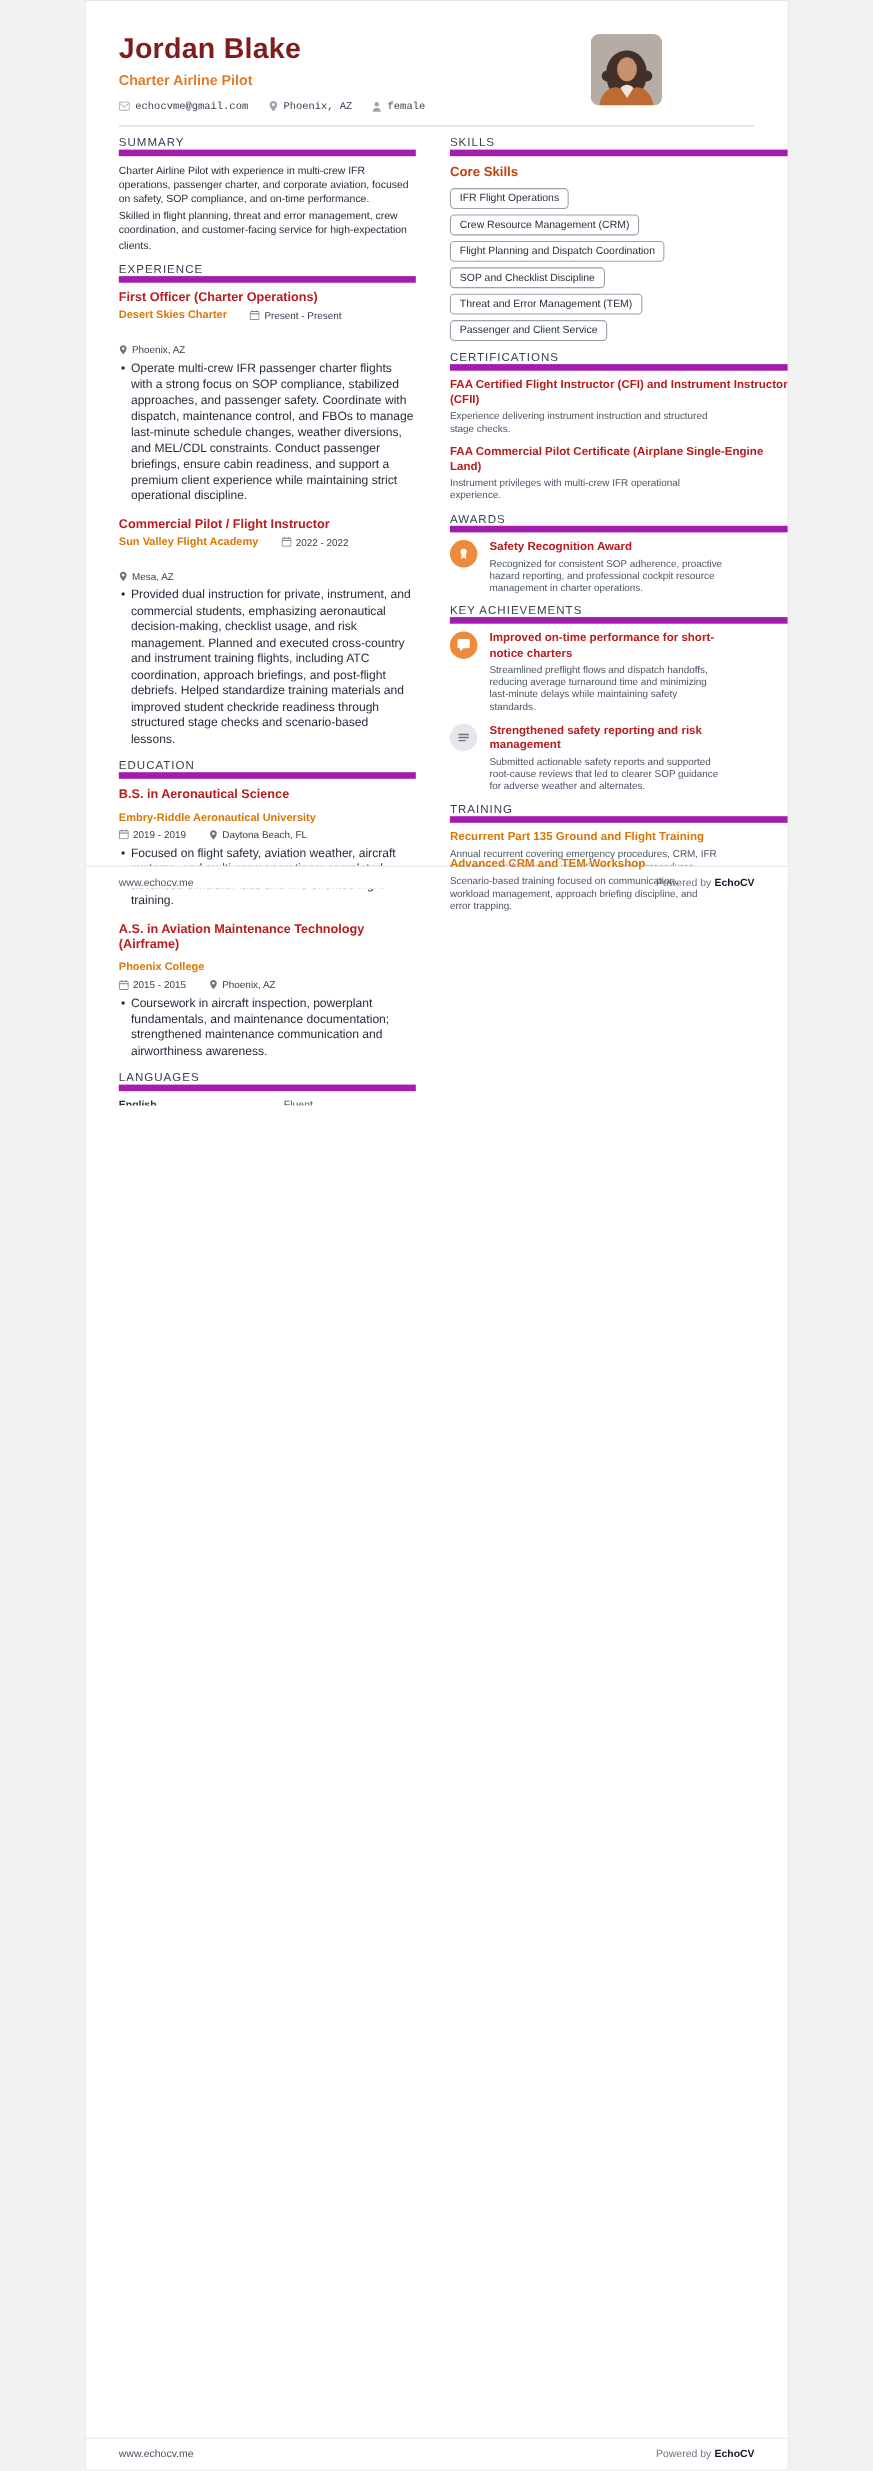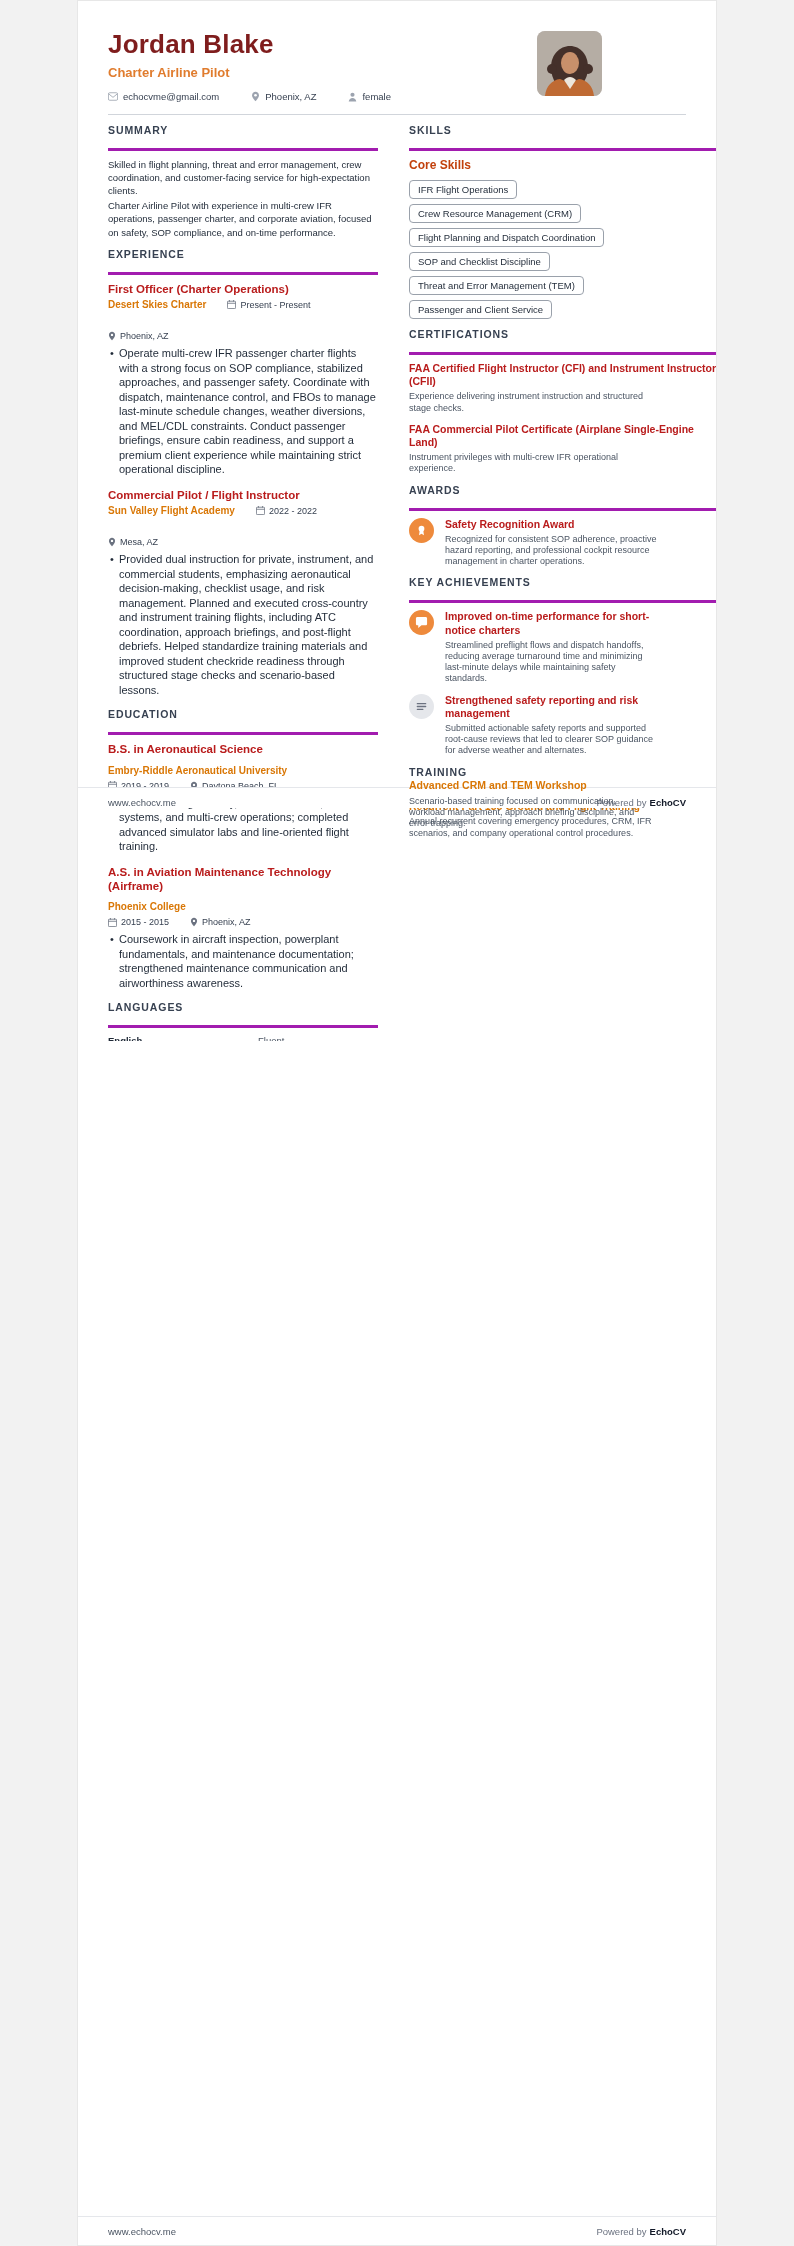--- a/index.html
+++ b/index.html
@@ -6,33 +6,33 @@
   html,body { background:#f2f2f2; }
   body { font-family: "Liberation Sans", "DejaVu Sans", sans-serif; color:#1f2937; }
   .page { width:640px; height:2246px; margin:0 auto; background:#fff; position:relative;
           border:1px solid #e7e7e7; overflow:hidden; }
   .inner { padding:28px 30px 0 30px; }
 
   
   .header { position:relative; }
   .name { font-size:26px; font-weight:800; color:#7f1d1d; letter-spacing:.2px; }
   .job-subtitle { font-size:13px; font-weight:700; color:#e07c2e; margin-top:5px; }
-  .contact { display:flex; gap:32px; margin-top:11px; font-size:9.5px; color:#374151; }
+  .contact { display:flex; gap:18px; margin-top:11px; font-size:9.5px; color:#374151;font-family:Liberation Mono, monospace; }
   .ci { display:inline-flex; align-items:center; gap:5px; }
   .icon { display:inline-flex; flex:none; line-height:0; }
   .photo { position:absolute; left:429px; top:2px; width:65px; height:65px; border-radius:8px; overflow:hidden; }
   .header-rule { border-bottom:1px solid #d1d5db; margin-top:12px; }
 
   
   .cols { display:flex; gap:31px; align-items:flex-start; }
   .col-left { width:270px; flex:none; }
   .col-right { width:433px; flex:none; }
 
-  .sec-head { font-size:10.5px; font-weight:700; color:#374151; letter-spacing:.9px;
-              padding-bottom:12px; border-bottom:3px solid #a21caf; margin-top:9px; margin-bottom:7px; }
+  .sec-head { font-size:10.5px; font-weight:400; color:#374151; letter-spacing:.9px;
+              padding-bottom:0; border-bottom:6px solid #a21caf; margin-top:9px; margin-bottom:7px; }
 
   
   .summary p { font-size:9.5px; line-height:1.38; color:#1f2937; margin-bottom:2px; }
   .job, .edu { margin-bottom:11px; }
   .item-title { font-size:11.5px; font-weight:700; color:#b91c1c; line-height:1.25; margin-bottom:3px; }
   .org-line { display:flex; flex-wrap:wrap; align-items:center; gap:21px; margin-bottom:5px; }
   .org { font-size:10px; font-weight:700; color:#d97706; }
   .meta { display:inline-flex; align-items:center; gap:4px; font-size:9px; color:#374151; }
   ul.bullets { list-style:none; padding-left:11px; }
   ul.bullets li { position:relative; font-size:11px; line-height:1.32; color:#1f2937; }
@@ -121,22 +121,22 @@
       </div>
     </div>
     <div class="header-rule"></div>
 
     <div class="cols">
 
       <div class="col-left">
 
         <div class="sec-head">SUMMARY</div>
         <div class="summary">
+          <p>Charter Airline Pilot with experience in multi-crew IFR operations, passenger charter, and corporate aviation, focused on safety, SOP compliance, and on-time performance.</p>
           <p>Skilled in flight planning, threat and error management, crew coordination, and customer-facing service for high-expectation clients.</p>
-          <p>Charter Airline Pilot with experience in multi-crew IFR operations, passenger charter, and corporate aviation, focused on safety, SOP compliance, and on-time performance.</p>
         </div>
 
         <div class="sec-head">EXPERIENCE</div>
 
         <div class="job">
           <div class="item-title">First Officer (Charter Operations)</div>
           <div class="org-line">
             <span class="org">Desert Skies Charter</span>
             <span class="meta">
               <span class="icon">

